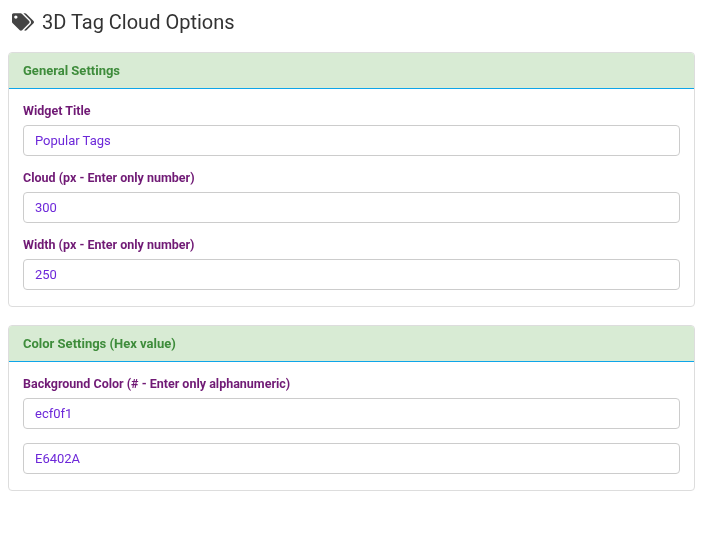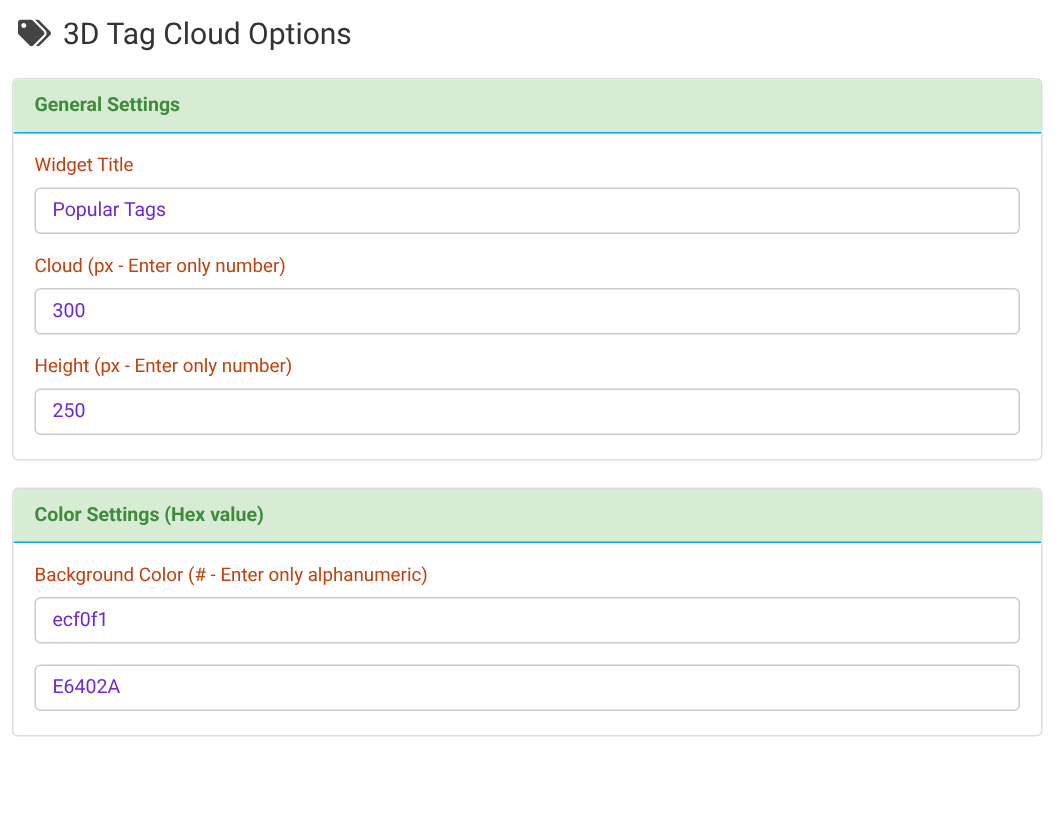--- a/index.html
+++ b/index.html
@@ -51,22 +51,22 @@
     }
     .form-group {
       margin-bottom: 14px;
     }
     .form-group:last-child {
       margin-bottom: 0;
     }
     .form-label {
       display: block;
       font-size: 12.5px;
-      font-weight: 400;
-      color: #c2410c;
+      font-weight: 700;
+      color: #701a75;
       margin-bottom: 7px;
     }
     .form-input {
       width: 100%;
       padding: 7px 11px;
       font-size: 13px;
       border: 1px solid #ccc;
       border-radius: 4px;
       background: #fff;
       color: #6d28d9;
@@ -94,21 +94,21 @@
       <input type="text" class="form-input" value="Popular Tags" style="">
     </div>
 
 
     <div class="form-group">
       <label class="form-label">Cloud (px - Enter only number)</label>
       <input type="text" class="form-input" value="300" style="">
     </div>
 
     <div class="form-group">
-      <label class="form-label">Height (px - Enter only number)</label>
+      <label class="form-label">Width (px - Enter only number)</label>
       <input type="text" class="form-input" value="250" style="">
     </div>
 
   </div>
 </div>
 
 <div class="panel">
   <div class="panel-header">Color Settings (Hex value)</div>
   <div class="panel-body">
 

